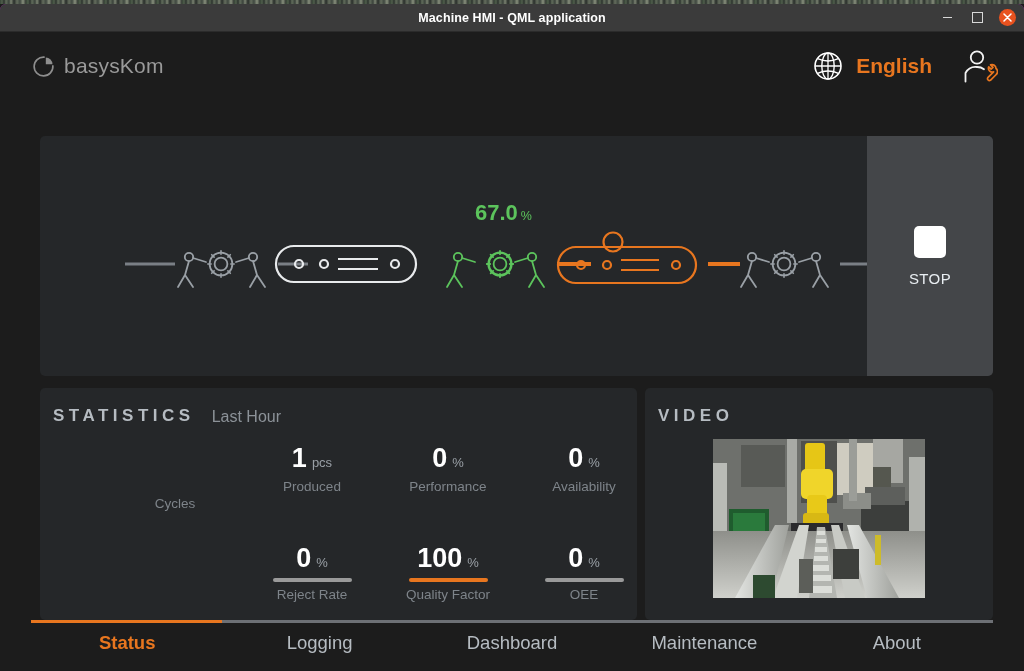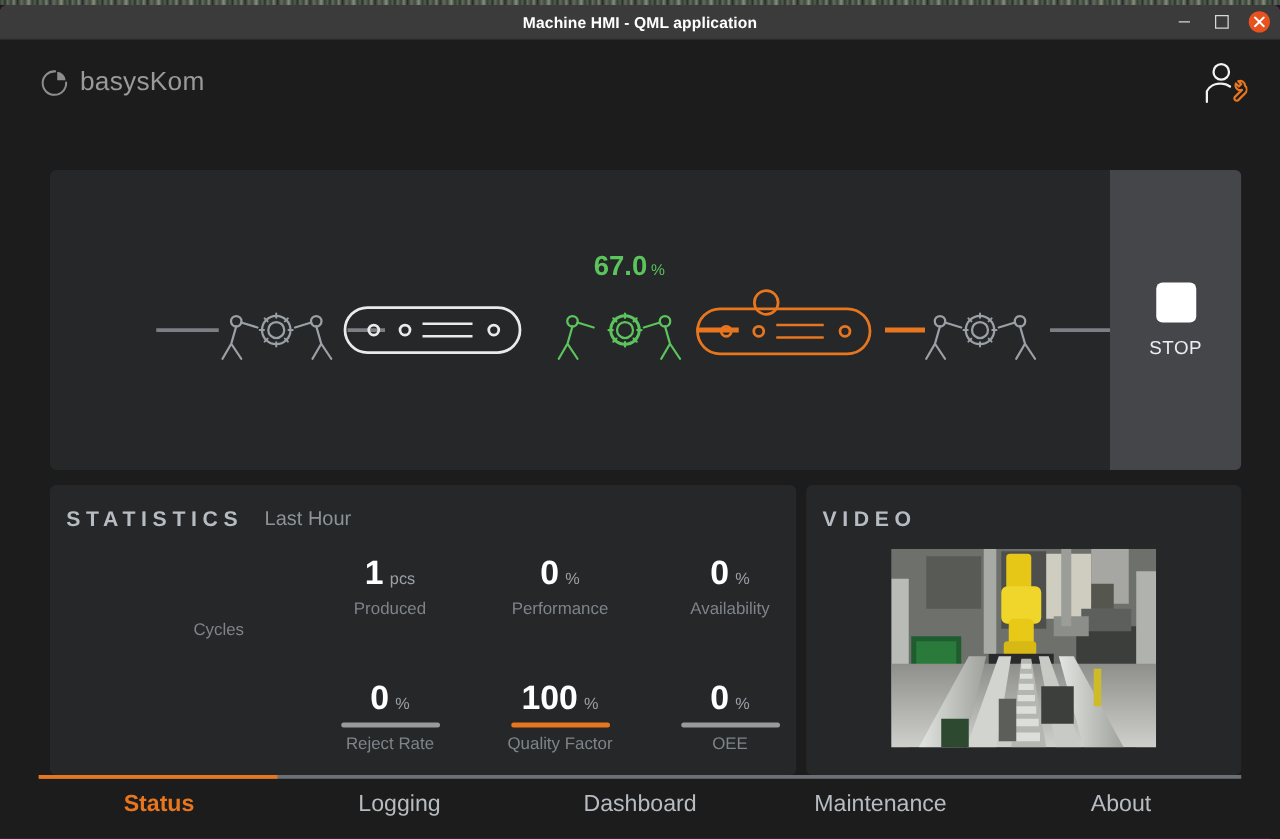--- a/index.html
+++ b/index.html
@@ -124,42 +124,42 @@
   }
   .pct-label {
     position: absolute; left: 435px; top: 8px;
     color: #5cc45c;
   }
   .pct-value { font-size: 22px; font-weight: bold; }
   .pct-unit { font-size: 12.5px; margin-left: 3px; }
 
   .stop-pane {
     position: absolute; right: 0; top: 0;
-    width: 105px; height: 240px;
+    width: 126px; height: 240px;
     background: #444649;
     display: flex; flex-direction: column;
     align-items: center; justify-content: center;
     gap: 12px;
     cursor: pointer;
   }
   .stop-square {
     width: 32px; height: 32px; background: #ffffff; border-radius: 5px;
   }
   .stop-text { font-size: 15px; color: #e9eef2; letter-spacing: .4px; }
 
   
   .stats-panel {
     position: absolute; left: 40px; top: 356px;
     width: 597px; height: 232px;
     background: #252729;
     border-radius: 5px;
   }
   .stats-head {
     position: absolute; left: 13px; top: 18px;
-    display: flex; align-items: center; gap: 17px;
+    display: flex; align-items: flex-end; gap: 17px;
   }
   .stats-sub { font-size: 16px; color: #8c9298; }
 
   .stat {
     position: absolute;
     text-align: center;
     width: 150px;
   }
   .stat-val-row { white-space: nowrap; }
   .stat-num { font-size: 27px; font-weight: bold; color: #ffffff; }
@@ -252,20 +252,31 @@
       <div class="hmi-header">
         <div class="brand">
           <svg class="brand-mark" viewBox="0 0 24 24">
             <path d="M12.6 2.2 A9.8 9.8 0 1 0 21.8 11.4" fill="none" stroke="#8e8e8e" stroke-width="1.7" stroke-linecap="round"></path>
             <path d="M14.4 2.6 L14.4 9.6 L21.4 9.6 A7.4 7.4 0 0 0 14.4 2.6 Z" fill="#8e8e8e"></path>
           </svg>
           <div class="brand-text">basysKom</div>
         </div>
 
         <div class="header-right">
+          <div class="lang-group">
+            <svg class="globe-icon" viewBox="0 0 34 34">
+              <circle cx="17" cy="17" r="13" fill="none" stroke="#ffffff" stroke-width="1.6"></circle>
+              <ellipse cx="17" cy="17" rx="6.2" ry="13" fill="none" stroke="#ffffff" stroke-width="1.4"></ellipse>
+              <line x1="4" y1="17" x2="30" y2="17" stroke="#ffffff" stroke-width="1.4"></line>
+              <path d="M6.6 9.6 Q17 14.4 27.4 9.6" fill="none" stroke="#ffffff" stroke-width="1.3"></path>
+              <path d="M6.6 24.4 Q17 19.6 27.4 24.4" fill="none" stroke="#ffffff" stroke-width="1.3"></path>
+              <line x1="17" y1="4" x2="17" y2="30" stroke="#ffffff" stroke-width="1.3"></line>
+            </svg>
+            <div class="lang-label">English</div>
+          </div>
 
           <svg class="user-icon" viewBox="0 0 38 36">
             <circle cx="17" cy="9.5" r="6.2" fill="none" stroke="#f2f2f2" stroke-width="1.8"></circle>
             <path d="M5.5 33.5 L5.5 25 A11.5 11.5 0 0 1 17 19 A11.5 11.5 0 0 1 24 21.2" fill="none" stroke="#f2f2f2" stroke-width="1.8" stroke-linecap="round"></path>
             <path d="M36 20.5 a3.9 3.9 0 0 0-5.4-3.6 l2.4 2.4 -1.9 1.9 -2.4-2.4 a3.9 3.9 0 0 0 4.9 5.1 l-5.8 5.8 a1.9 1.9 0 0 0 2.6 2.6 l5.8-5.8 a3.9 3.9 0 0 0-0.2-6z" fill="none" stroke="#e8761f" stroke-width="1.7" stroke-linejoin="round"></path>
           </svg>
         </div>
       </div>
 
       <div class="machine-panel">

